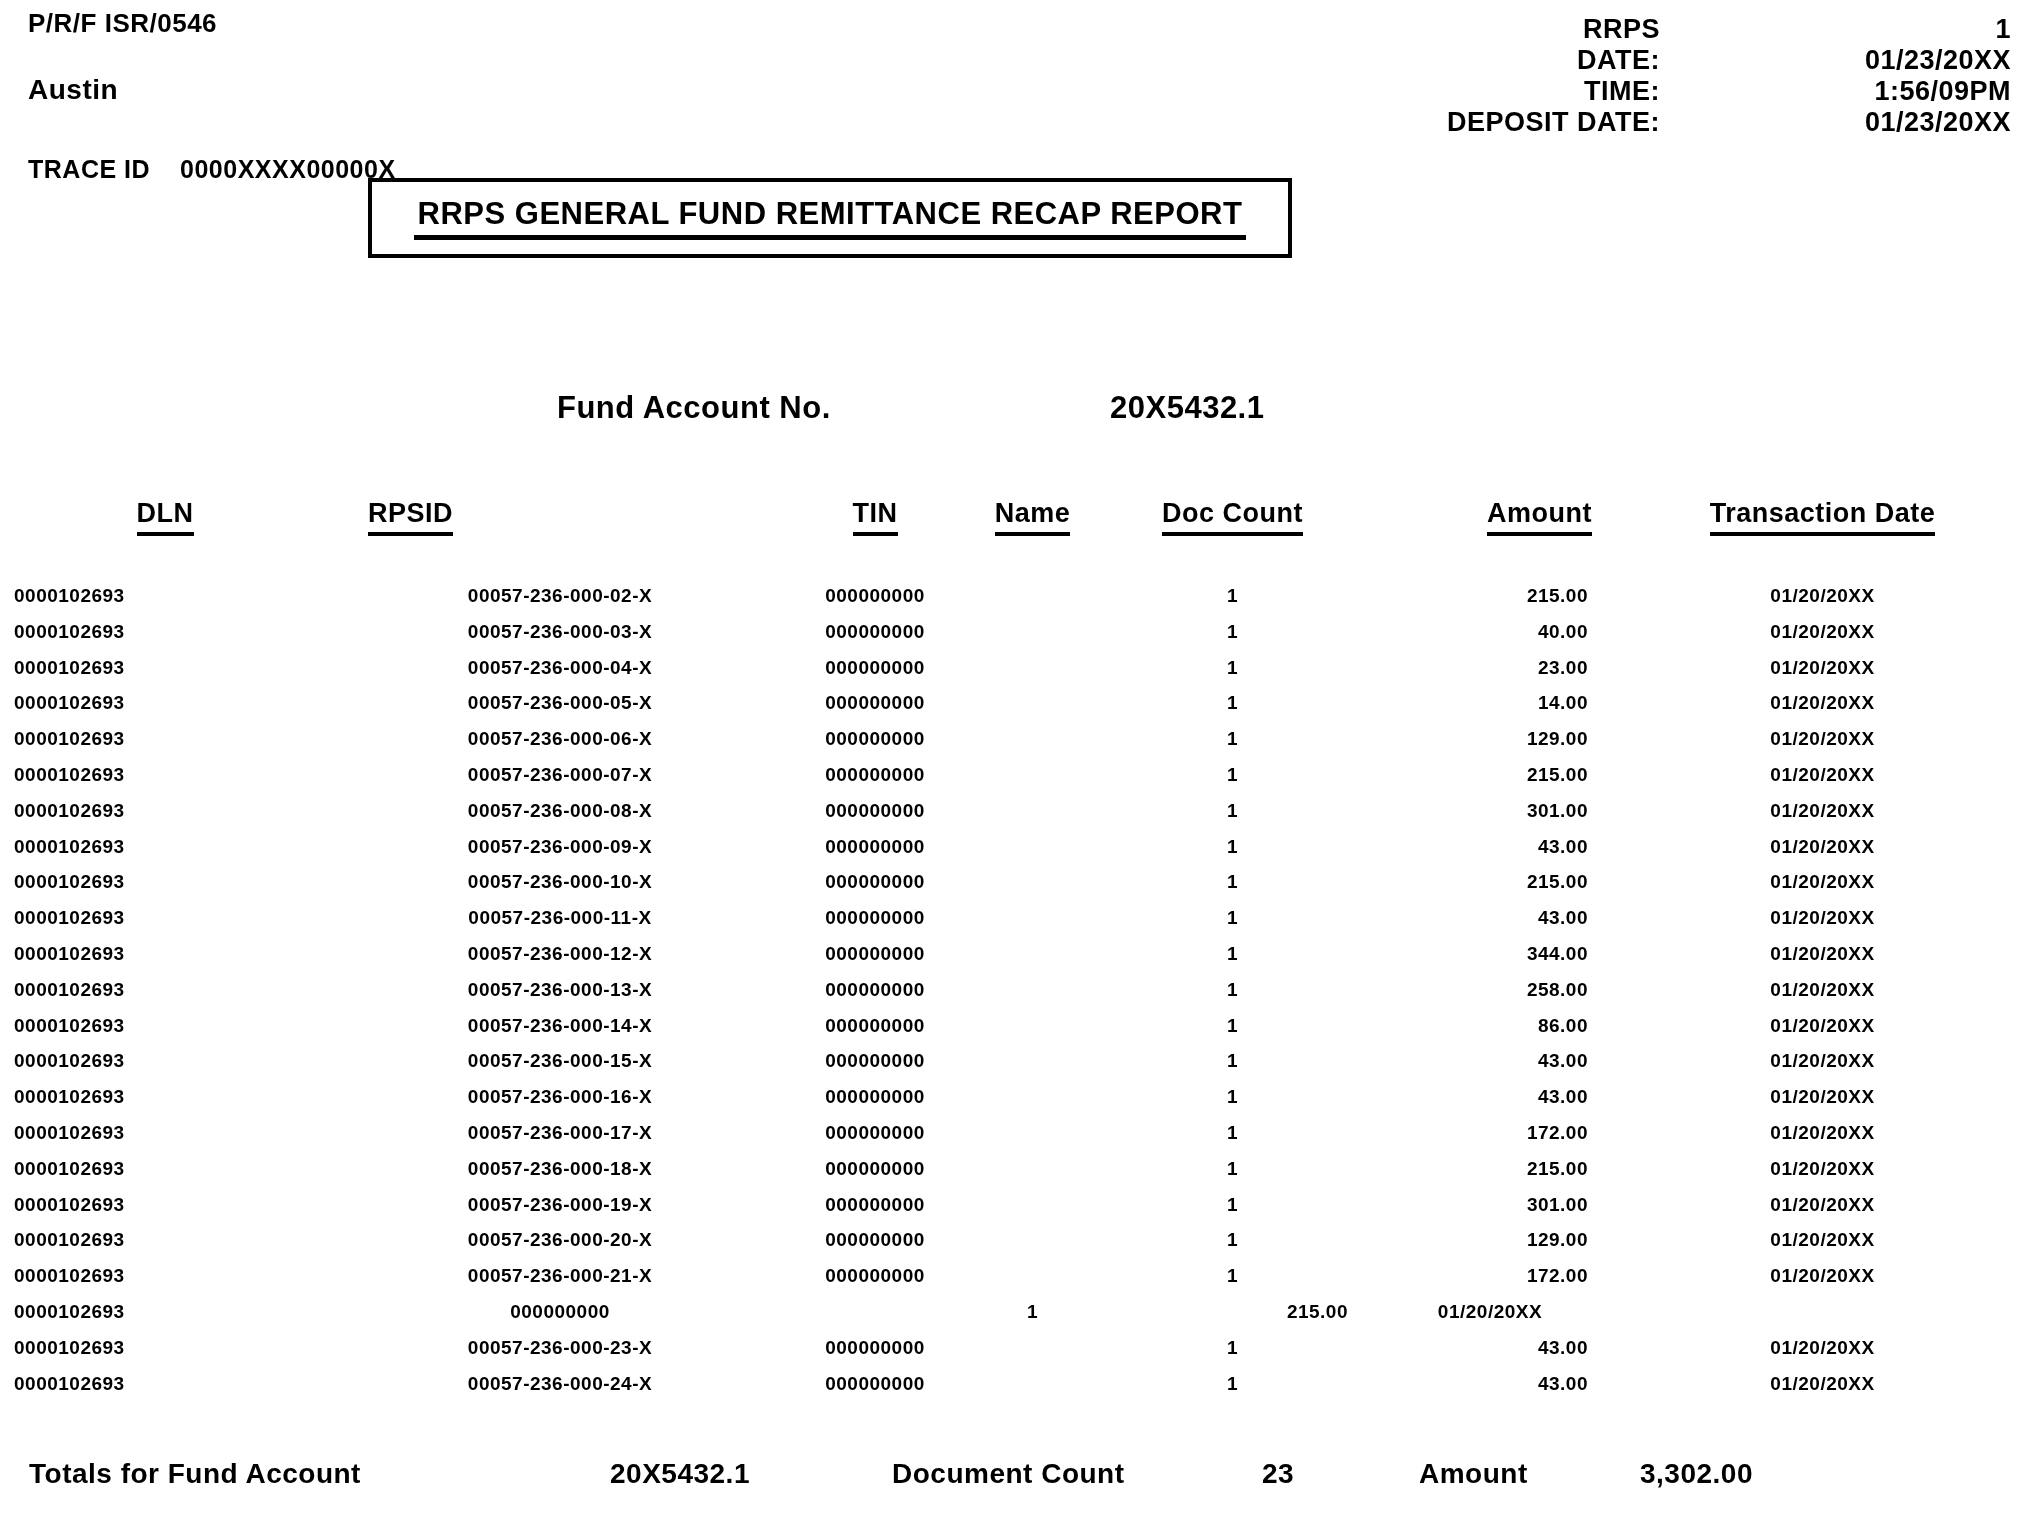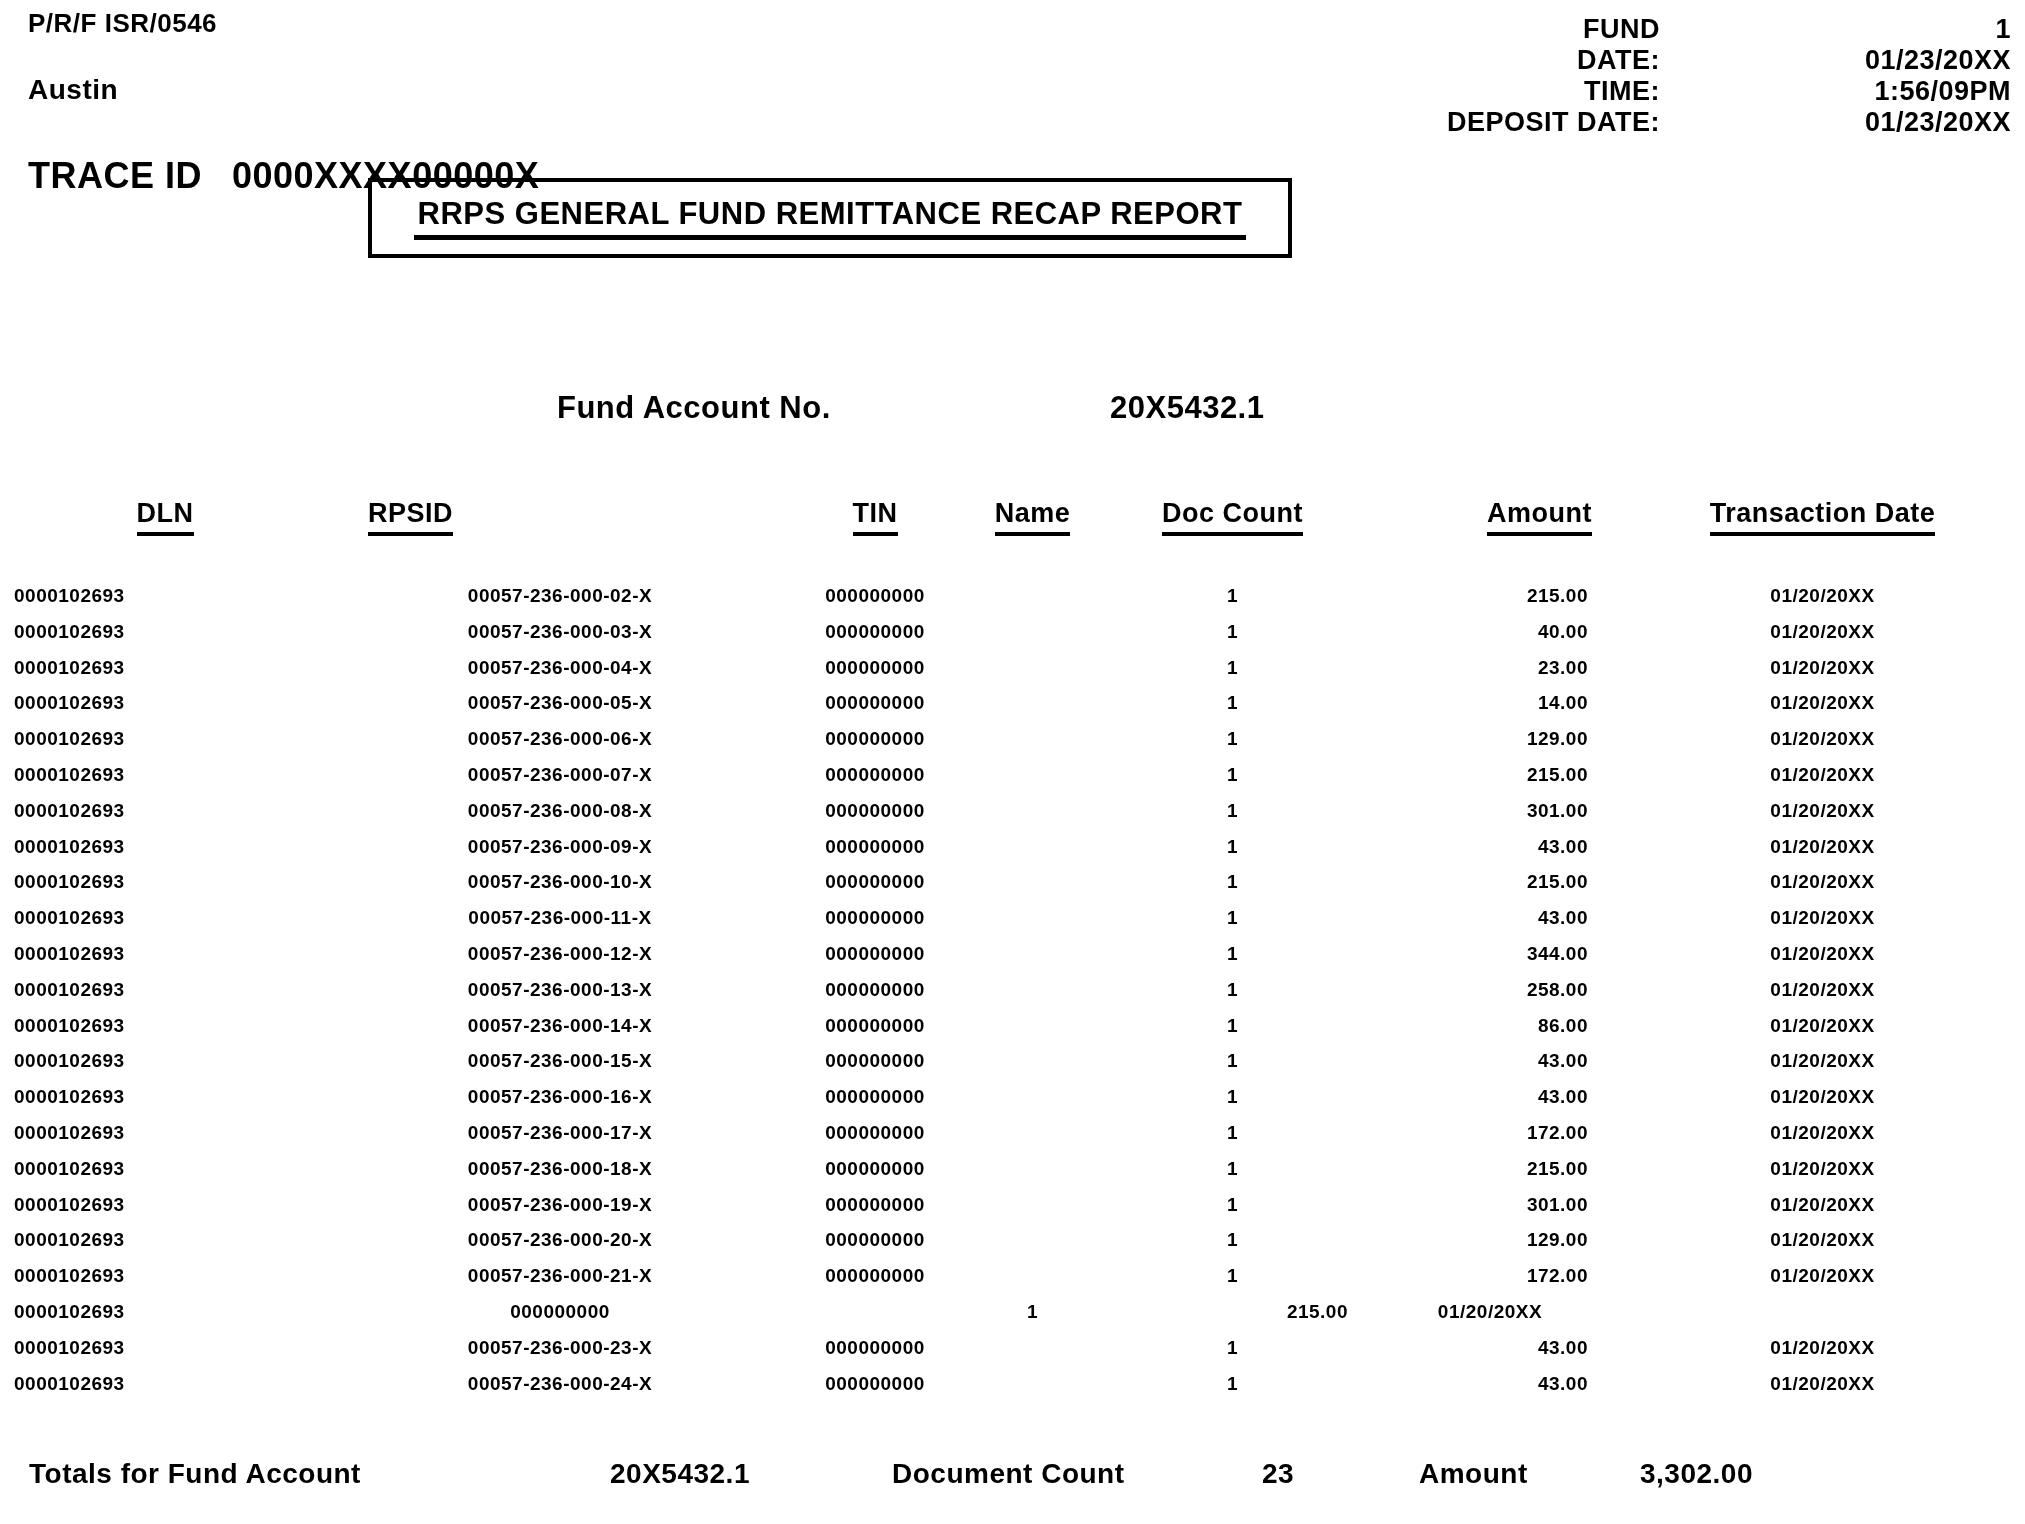--- a/index.html
+++ b/index.html
@@ -9,21 +9,21 @@
     background:#ffffff;
     color:#000000;
     font-family:"Liberation Sans",sans-serif;
     font-weight:bold;
     overflow:hidden;
   }
   .abs{position:absolute;}
   
   .report-code{left:28px;top:8px;font-size:26px;letter-spacing:0.5px;}
   .site{left:28px;top:74px;font-size:28px;letter-spacing:0.5px;}
-  .trace{left:28px;top:155px;font-size:36px;letter-spacing:0.5px;}
+  .trace{left:28px;top:155px;font-size:25px;letter-spacing:0.5px;}
   .trace .gap{display:inline-block;width:30px;}
   
   .meta{
     left:1078px;top:14px;width:933px;
     display:grid;grid-template-columns:582px 351px;
     font-size:27px;line-height:31px;letter-spacing:0.5px;
   }
   .meta .lbl,.meta .val{text-align:right;}
   
   .title-box{
@@ -77,21 +77,21 @@
 
 <div class="page">
 
   <div class="abs report-code">P/R/F ISR/0546</div>
   <div class="abs site">Austin</div>
   <div class="abs trace">
     <span>TRACE ID</span><span class="gap"></span><span>0000XXXX00000X</span>
   </div>
 
   <div class="abs meta">
-    <div class="lbl">FUND</div>
+    <div class="lbl">RRPS</div>
     <div class="val">1</div>
     <div class="lbl">DATE:</div>
     <div class="val">01/23/20XX</div>
     <div class="lbl">TIME:</div>
     <div class="val">1:56/09PM</div>
     <div class="lbl">DEPOSIT DATE:</div>
     <div class="val">01/23/20XX</div>
   </div>
 
   <div class="abs title-box">

